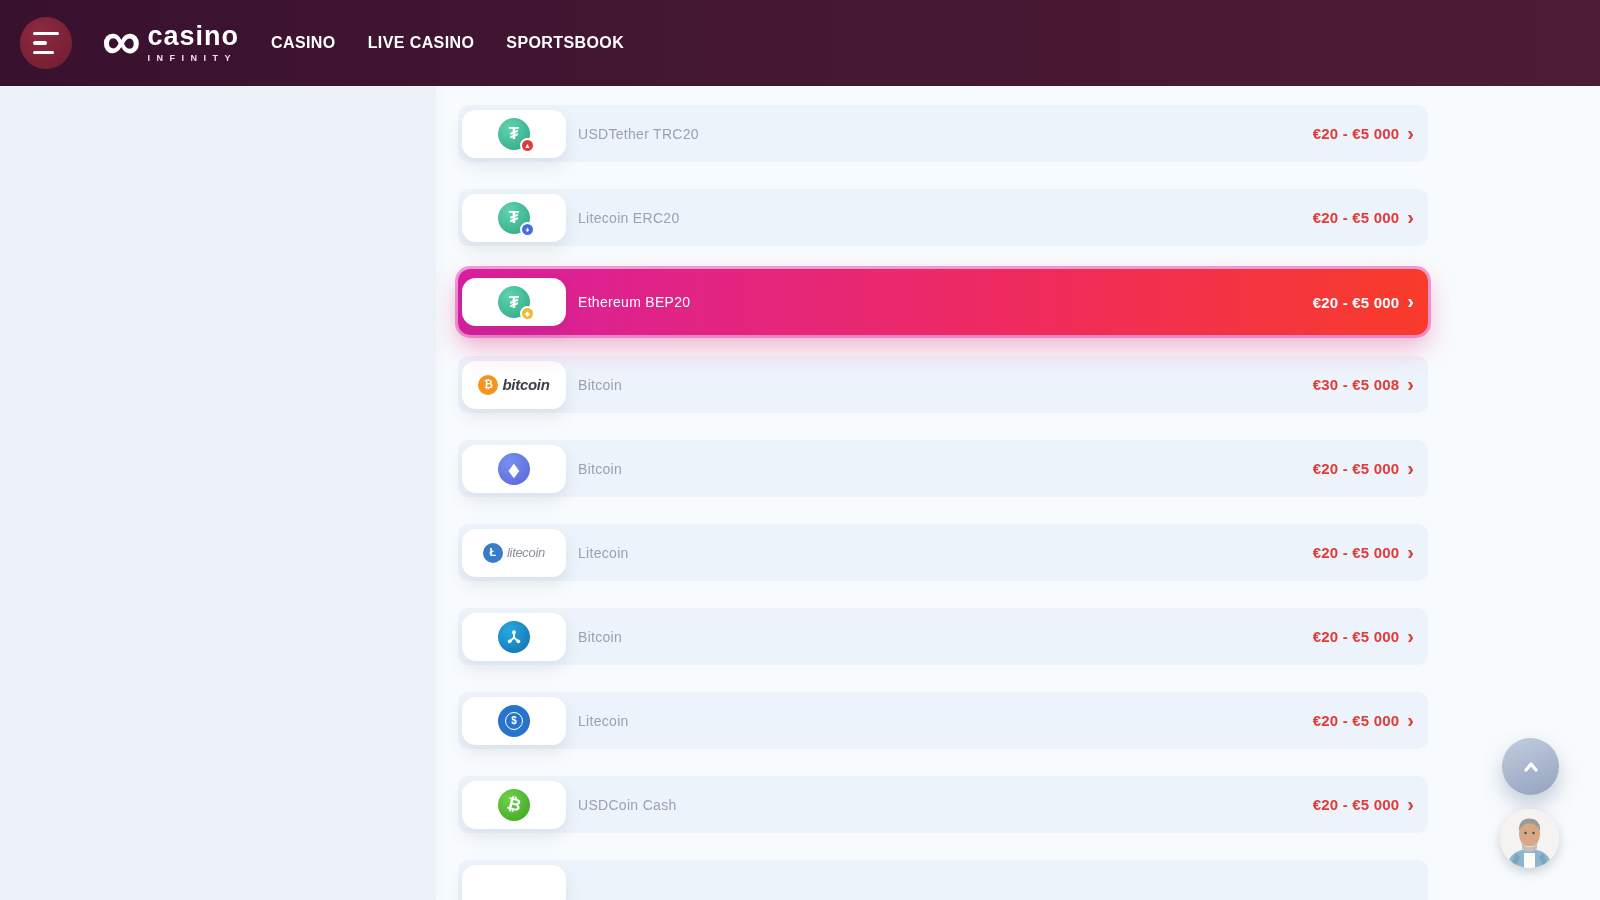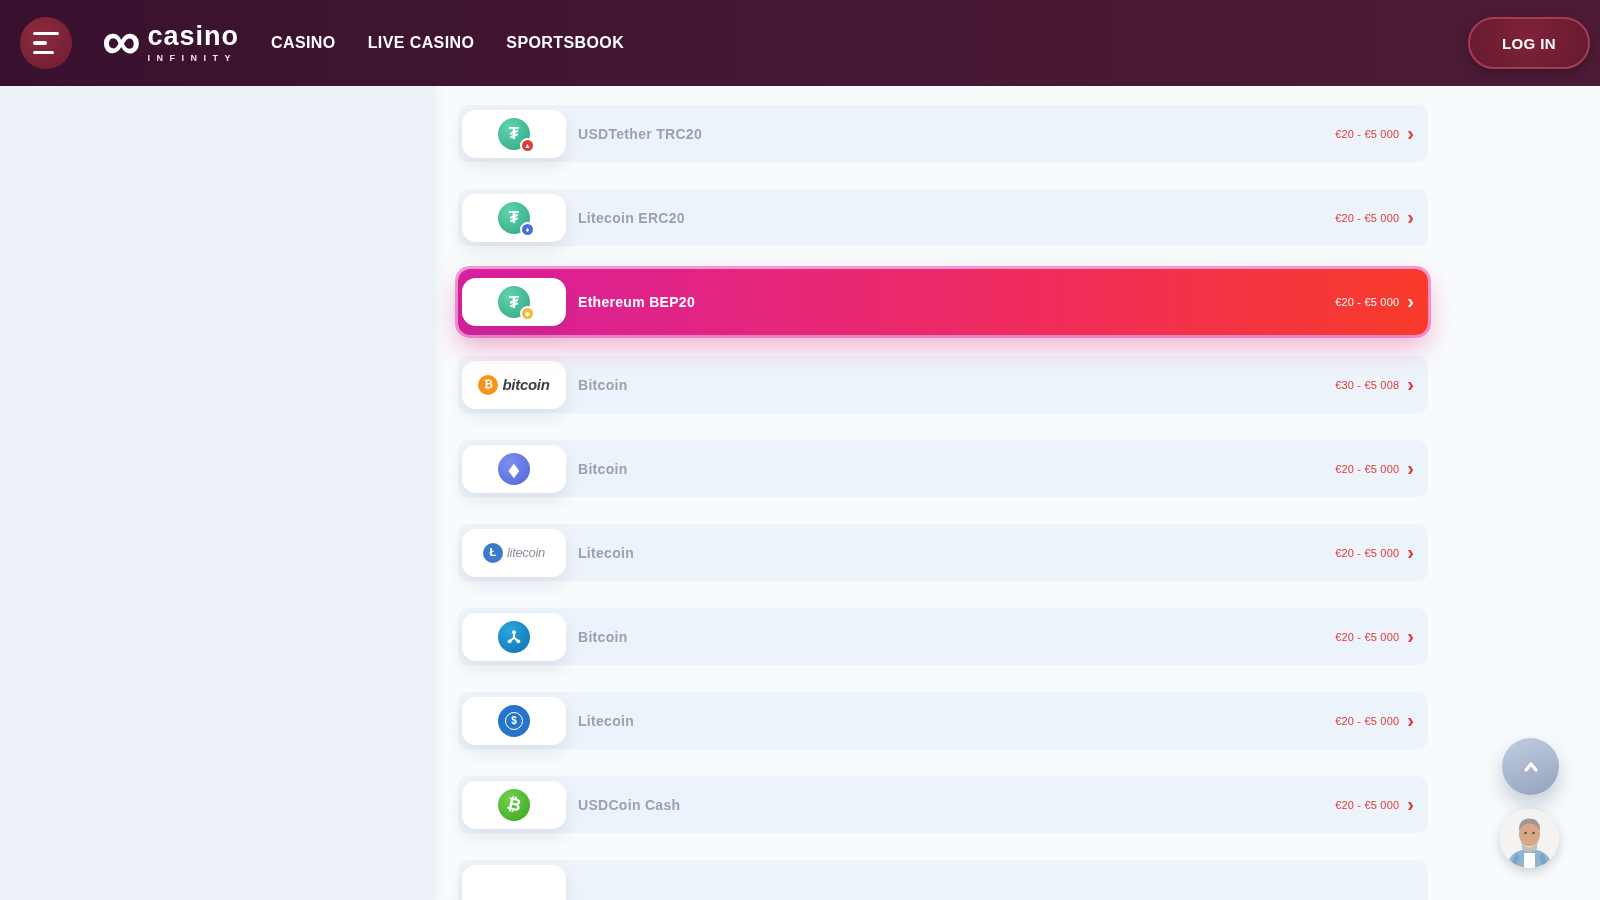--- a/index.html
+++ b/index.html
@@ -44,23 +44,23 @@
   .left-panel { position:absolute; left:0; top:86px; width:436px; height:814px;
                 background:#ecf2f8; box-shadow:4px 0 10px rgba(60,90,130,.04); }
 
   
   .list { position:absolute; left:458px; top:105px; width:970px; }
   .row { position:relative; display:flex; align-items:center; height:57px; border-radius:10px;
          background:#edf3fa; margin-bottom:27px; cursor:pointer; }
   .icon-card { width:104px; height:48px; margin-left:4px; border-radius:14px; background:#fff;
                box-shadow:0 8px 16px rgba(40,70,110,.10); display:flex; align-items:center;
                justify-content:center; gap:4px; flex-shrink:0; }
-  .method-name { margin-left:12px; font-size:14px; font-weight:bold; color:#98a2b3; letter-spacing:.3px;text-align:right; }
+  .method-name { margin-left:12px; font-size:14px; font-weight:normal; color:#98a2b3; letter-spacing:.3px;text-align:right; }
   .amount-wrap { margin-left:auto; display:flex; align-items:center; gap:8px; padding-right:14px; }
-  .amount { color:#e23a38; font-size:11px; font-weight:normal; letter-spacing:.2px; }
+  .amount { color:#e23a38; font-size:15px; font-weight:bold; letter-spacing:.2px; }
   .chevron { color:#e23a38; font-size:20px; font-weight:bold; line-height:1; transform:translateY(-1px); }
 
   .row.highlighted { height:66px; margin-top:-4px; margin-bottom:-6px; z-index:2;
       background:linear-gradient(90deg,#d81f9e 0%,#ee2a62 55%,#f83b2a 100%);
       box-shadow:0 0 0 3px rgba(232,78,186,.55), 0 12px 26px rgba(225,40,120,.35);
       border-radius:12px; margin-bottom:21px; }
   .row.highlighted .method-name, .row.highlighted .amount, .row.highlighted .chevron { color:#fff; }
 
   
   .coin { position:relative; width:32px; height:32px; border-radius:50%; display:flex;
@@ -121,21 +121,20 @@
   </div>
 
   <nav class="nav">
     <span class="nav-item">CASINO</span>
     <span class="nav-item">LIVE CASINO</span>
     <span class="nav-item">SPORTSBOOK</span>
   </nav>
 
   <div class="header-spacer"></div>
 
-  <button class="btn btn-login">LOG IN</button>
 </div>
 
 <div class="left-panel"></div>
 
 <div class="list">
   <div class="row">
     <span class="icon-card">
         <span class="coin teal">
           <span class="coin-glyph">₮</span>
           <span class="badge badge-red">▲</span>

